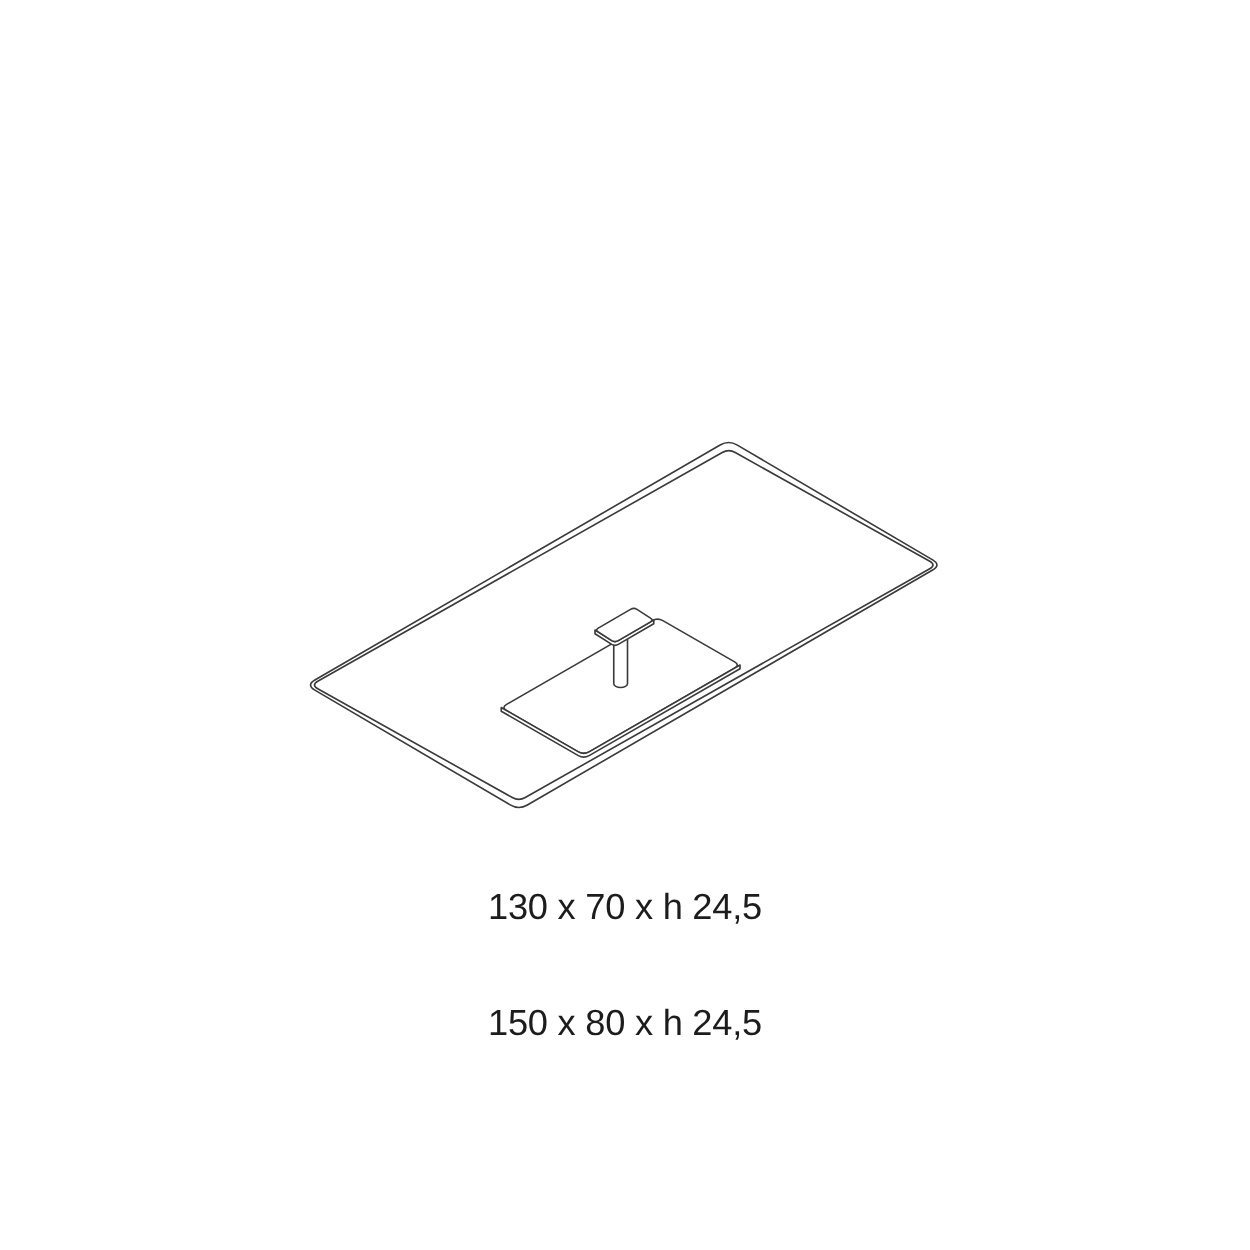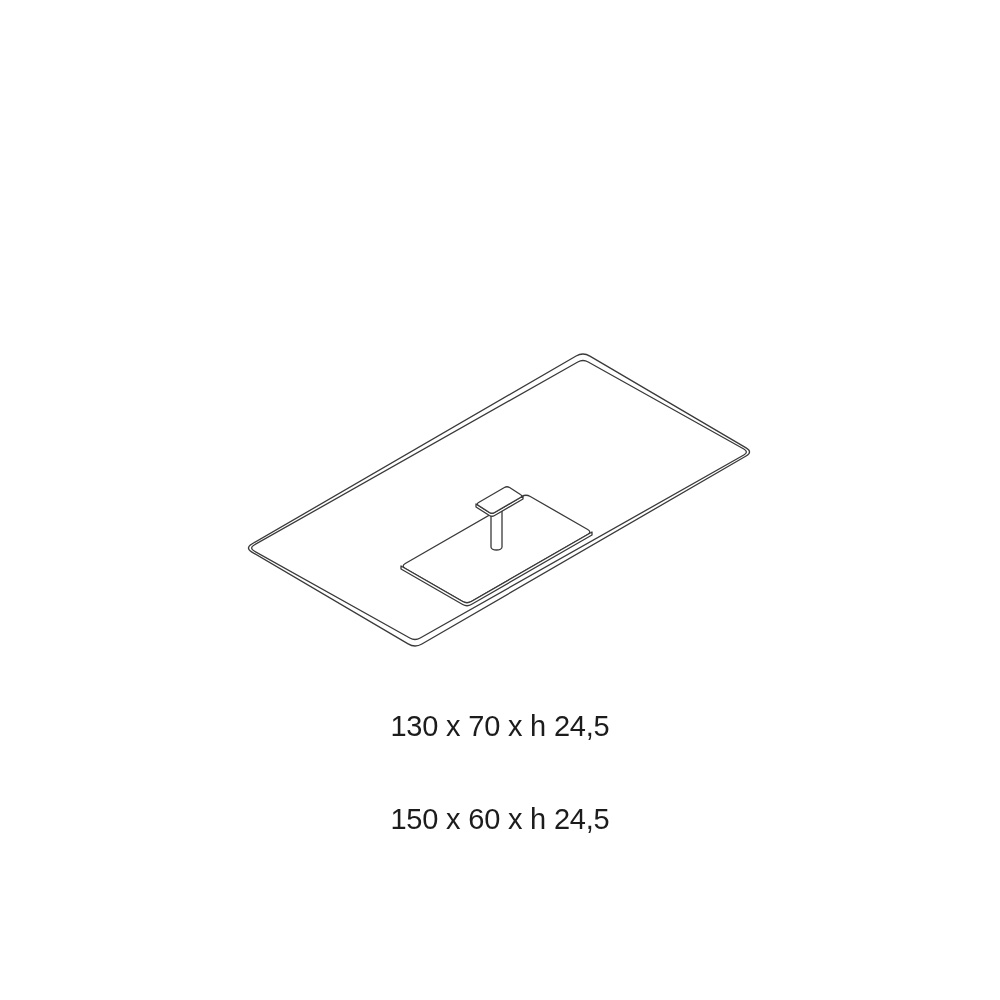--- a/index.html
+++ b/index.html
@@ -67,16 +67,16 @@
     <path class="solid" d="M491,505 L491,547 A5.5,3 0 0 0 502,547 L502,505 Z"></path>
 
     <g>
       <path class="solid" d="M523,496 L523,499 L494.6,515.5 Q492,517 489.4,515.5 L476,507 L476,504 L489.4,512.5 Q492,514 494.6,512.5 Z"></path>
       <path class="solid" d="M509.6,487.5 L520.4,494.5 Q523,496 520.4,497.5 L494.6,512.5 Q492,514 489.4,512.5 L478.6,505.5 Q476,504 478.6,502.5 L504.4,487.5 Q507,486 509.6,487.5 Z"></path>
     </g>
   </svg>
 
   <div>
     <div class="dim-line dim-line-1">130 x 70 x h 24,5</div>
-    <div class="dim-line dim-line-2">150 x 60 x h 24,5</div>
+    <div class="dim-line dim-line-2">150 x 80 x h 24,5</div>
   </div>
 
 </div>
 
 </body></html>

